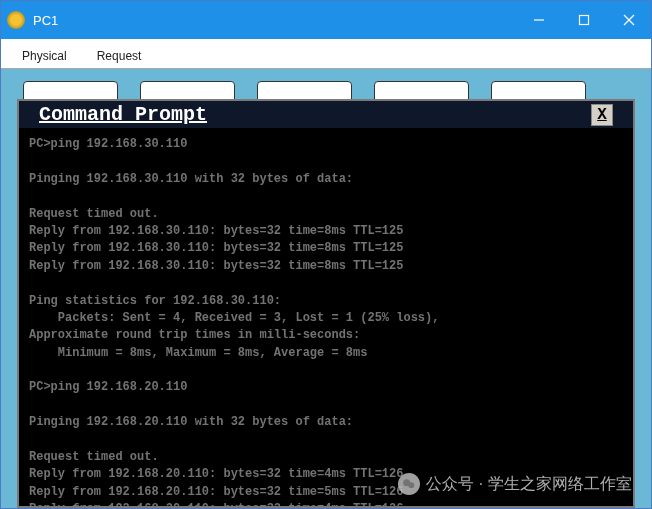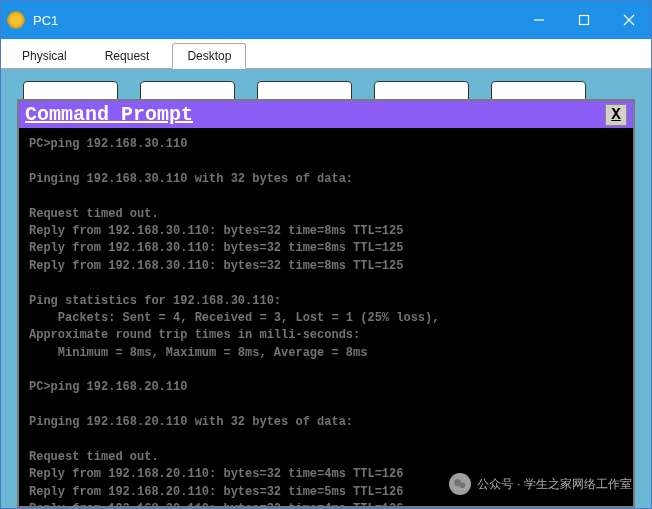--- a/index.html
+++ b/index.html
@@ -4,32 +4,32 @@
 <style>
 * { margin: 0; padding: 0; box-sizing: border-box; }
 body { font-family: "Segoe UI", Arial, sans-serif; background: #f0f0f0; width: 652px; height: 509px; overflow: hidden; position: relative; }
 .window { width: 652px; height: 509px; background: #fff; border: 1px solid #4a7bc4; display: flex; flex-direction: column; }
 .titlebar { background: #1e90e8; height: 38px; display: flex; align-items: center; color: #fff; }
 .title-icon { width: 18px; height: 18px; margin: 0 6px; background: radial-gradient(circle, #f4c430 40%, #8b6914 100%); border-radius: 50%; }
 .title-text { flex: 1; font-size: 13px; padding-left: 2px; }
 .win-controls { display: flex; height: 100%; }
 .win-btn { width: 45px; height: 100%; display: flex; align-items: center; justify-content: center; color: #fff; }
 .win-btn svg { width: 12px; height: 12px; }
-.tab-row { background: #fff; border-bottom: 1px solid #a9a9a9; display: flex; padding: 4px 6px 0; gap: 8px; }
+.tab-row { background: #fff; border-bottom: 1px solid #a9a9a9; display: flex; padding: 4px 6px 0; gap: 0; }
 .tab { padding: 5px 14px; font-size: 12px; border: 1px solid transparent; border-bottom: none; background: #fff; cursor: pointer; color: #222; }
 .tab.active { border: 1px solid #a9a9a9; border-bottom: 1px solid #fff; margin-bottom: -1px; border-radius: 3px 3px 0 0; }
 .desktop-area { flex: 1; background: #6bb8d6; position: relative; padding: 8px 12px; overflow: hidden; }
 .app-row { display: flex; gap: 22px; padding: 4px 10px; }
 .app-tile { width: 95px; height: 40px; background: #fff; border: 1px solid #333; border-radius: 4px; }
 .cmd-window { position: absolute; top: 30px; left: 16px; right: 16px; bottom: 0; background: #000; border: 2px solid #7a7a7a; display: flex; flex-direction: column; }
-.cmd-titlebar { background: #8b5cf6; color: #fff; font-family: "Courier New", monospace; font-size: 20px; font-weight: bold; padding: 2px 6px; display: flex; align-items: center; }
+.cmd-titlebar { background: #0f172a; color: #fff; font-family: "Courier New", monospace; font-size: 20px; font-weight: bold; padding: 2px 20px; display: flex; align-items: center; }
 .cmd-title { flex: 1; text-decoration: underline; }
 .cmd-close { background: #d4d0c8; color: #000; border: 1px solid #888; width: 22px; height: 22px; display: flex; align-items: center; justify-content: center; font-family: "Courier New", monospace; font-size: 16px; font-weight: bold; text-decoration: underline; }
 .cmd-body { flex: 1; background: #000; color: #737373; font-family: "Courier New", monospace; font-size: 12px; font-weight: bold; padding: 8px 10px; white-space: pre; overflow: hidden; line-height: 1.45; }
-.watermark { position: absolute; right: 20px; bottom: 14px; display: flex; align-items: center; gap: 6px; color: #ccc; opacity: 0.85; font-size: 12px; pointer-events: none; }
+.watermark { position: absolute; right: 20px; bottom: 14px; display: flex; align-items: center; gap: 6px; color: #ccc; opacity: 0.85; font-size: 16px; pointer-events: none; }
 .wm-icon { width: 22px; height: 22px; border-radius: 50%; background: #bbb; display: flex; align-items: center; justify-content: center; }
 .wm-icon svg { width: 14px; height: 14px; fill: #888; }
 .left-edge { position: absolute; left: -12px; top: 180px; font-size: 11px; color: #333; }
 </style>
 </head>
 <body>
 
 <div class="left-edge">
   <div>1</div>
   <div style="height:155px"></div>
@@ -57,21 +57,20 @@
             <line x1="1" y1="1" x2="11" y2="11" stroke="#fff" stroke-width="1.2"></line>
             <line x1="11" y1="1" x2="1" y2="11" stroke="#fff" stroke-width="1.2"></line>
           </svg>
       </div>
     </div>
   </div>
 
   <div class="tab-row">
     <div class="tab">Physical</div>
     <div class="tab">Request</div>
-    <div class="tab active">Desktop</div>
   </div>
 
   <div class="desktop-area">
     <div class="app-row">
       <div class="app-tile"></div>
       <div class="app-tile"></div>
       <div class="app-tile"></div>
       <div class="app-tile"></div>
       <div class="app-tile"></div>
     </div>

